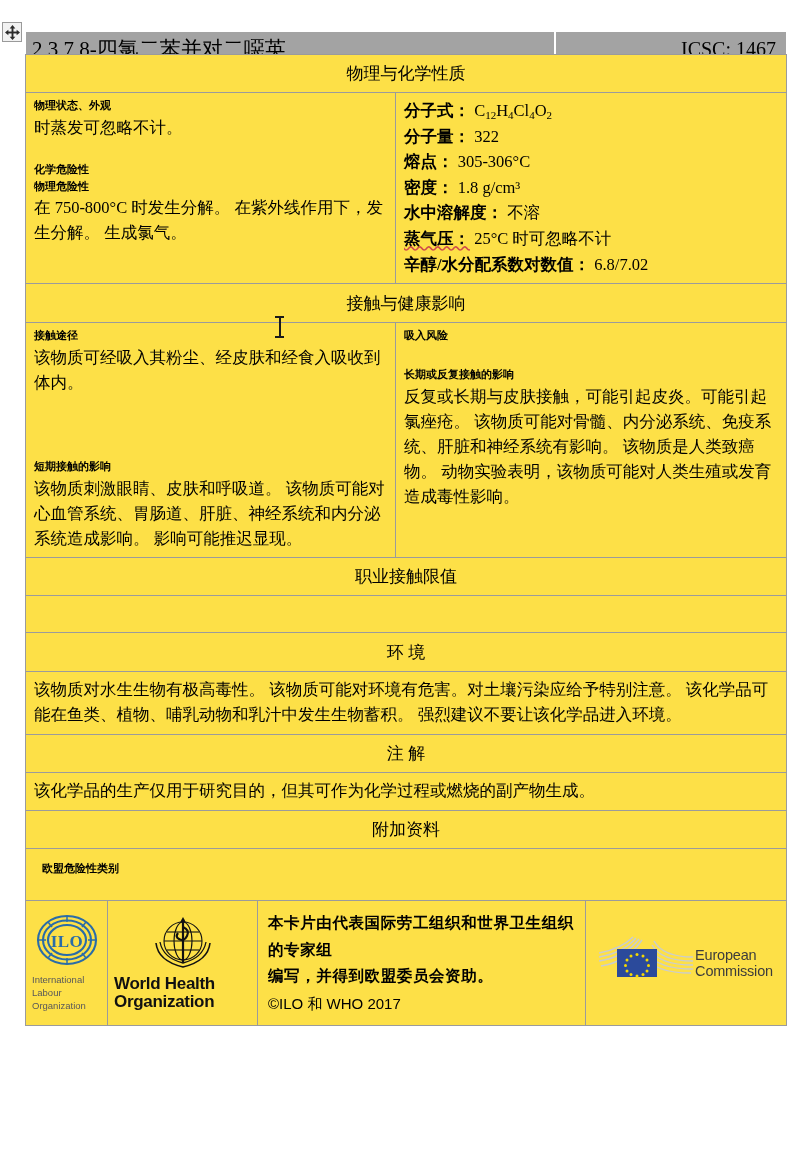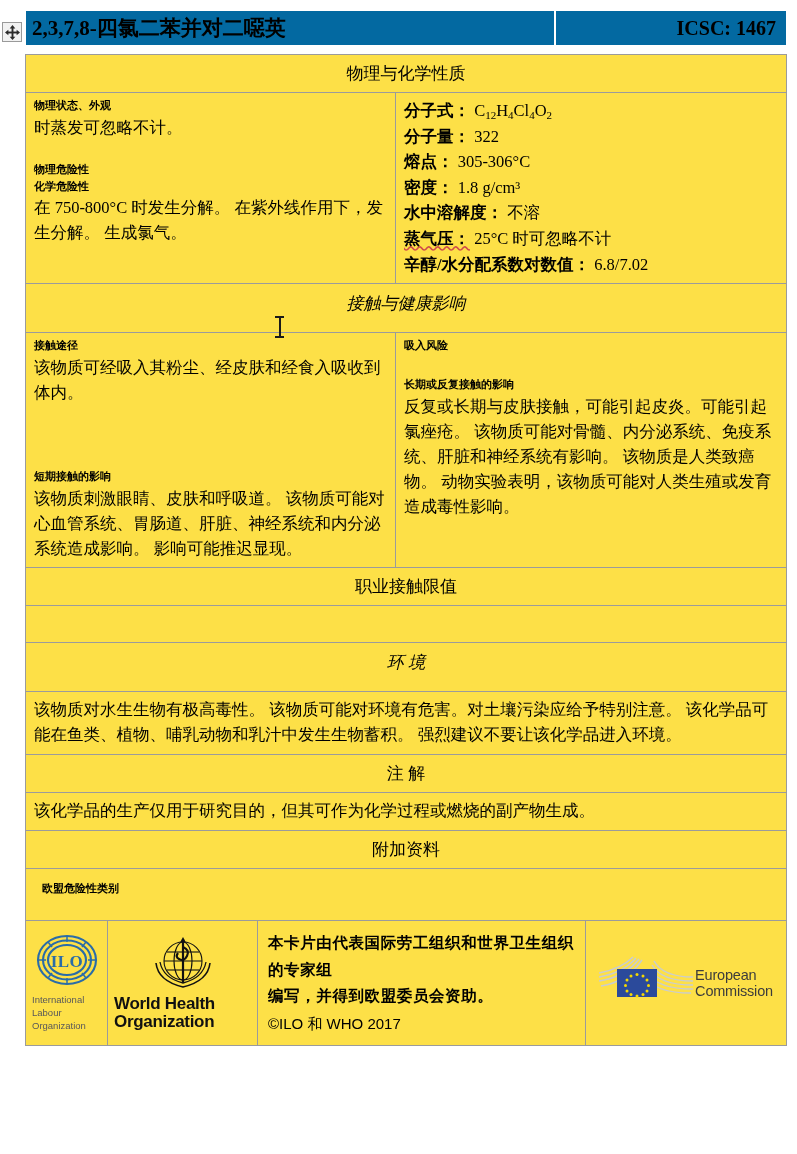--- a/index.html
+++ b/index.html
@@ -18,43 +18,43 @@
   }
   .move-handle svg{display:block;}
 
   
   .header{
     position:absolute;left:25px;top:10px;width:762px;height:36px;
     display:flex;box-sizing:border-box;
     border:1px solid #ffffff;
   }
   .header .hl,.header .hr{
-    background:#0369a1;box-sizing:border-box;height:100%;
+    background:#a3a3a3;box-sizing:border-box;height:100%;
     display:flex;align-items:center;
-    font-weight:bold;color:#000;
+    font-weight:normal;color:#000;margin-top:21px;
   }
   .header .hl{width:528px;padding-left:6px;font-size:21px;letter-spacing:0px;}
   .header .hr{flex:1;justify-content:flex-end;padding-right:10px;font-size:20px;}
   .header .gap{width:2px;background:#ffffff;height:100%;}
 
   
   .frame{
     position:absolute;left:25px;top:54px;width:762px;
     border:1px solid #9b9b9b;border-top:1px solid #9b9b9b;
     box-sizing:border-box;background:#fde047;
   }
   .sec-head{
     border-bottom:1px solid #9b9b9b;
     text-align:center;
     font-family:"Liberation Sans","DejaVu Sans",sans-serif;
     font-size:17px;
     padding:7px 0 7px 0;
     box-sizing:border-box;
   }
-  .sec-head.tall{padding:8px 0 17px 0;font-style:italic;}
+  .sec-head.tall{padding:8px 0 7px 0;}
   .two-col{display:flex;border-bottom:1px solid #9b9b9b;}
   .col-l{width:370px;box-sizing:border-box;border-right:1px solid #9b9b9b;padding:5px 8px 6px 8px;}
   .col-r{flex:1;box-sizing:border-box;padding:5px 8px 6px 8px;}
   .full-row{border-bottom:1px solid #9b9b9b;padding:5px 8px 7px 8px;box-sizing:border-box;}
   .blank-row{border-bottom:1px solid #9b9b9b;height:37px;box-sizing:border-box;}
 
   h4.hdg{
     margin:0;font-size:11px;font-weight:bold;line-height:1.52;
     font-family:Liberation Mono, monospace;
   }
@@ -148,22 +148,22 @@
 
   <div class="frame">
 
     <div class="sec-head">物理与化学性质</div>
 
     <div class="two-col">
       <div class="col-l">
         <h4 class="hdg">物理状态、外观</h4>
         <p class="txt">时蒸发可忽略不计。</p>
         <div class="spacer"></div>
+        <h4 class="hdg">化学危险性</h4>
         <h4 class="hdg">物理危险性</h4>
-        <h4 class="hdg">化学危险性</h4>
         <p class="txt">在 750-800°C 时发生分解。  在紫外线作用下，发生分解。  生成氯气。</p>
       </div>
       <div class="col-r">
         <div class="prop">
           <b>分子式：</b>
           <span>C<sub>12</sub>H<sub>4</sub>Cl<sub>4</sub>O<sub>2</sub></span>
         </div>
         <div class="prop">
           <b>分子量：</b>
           <span>322</span>

